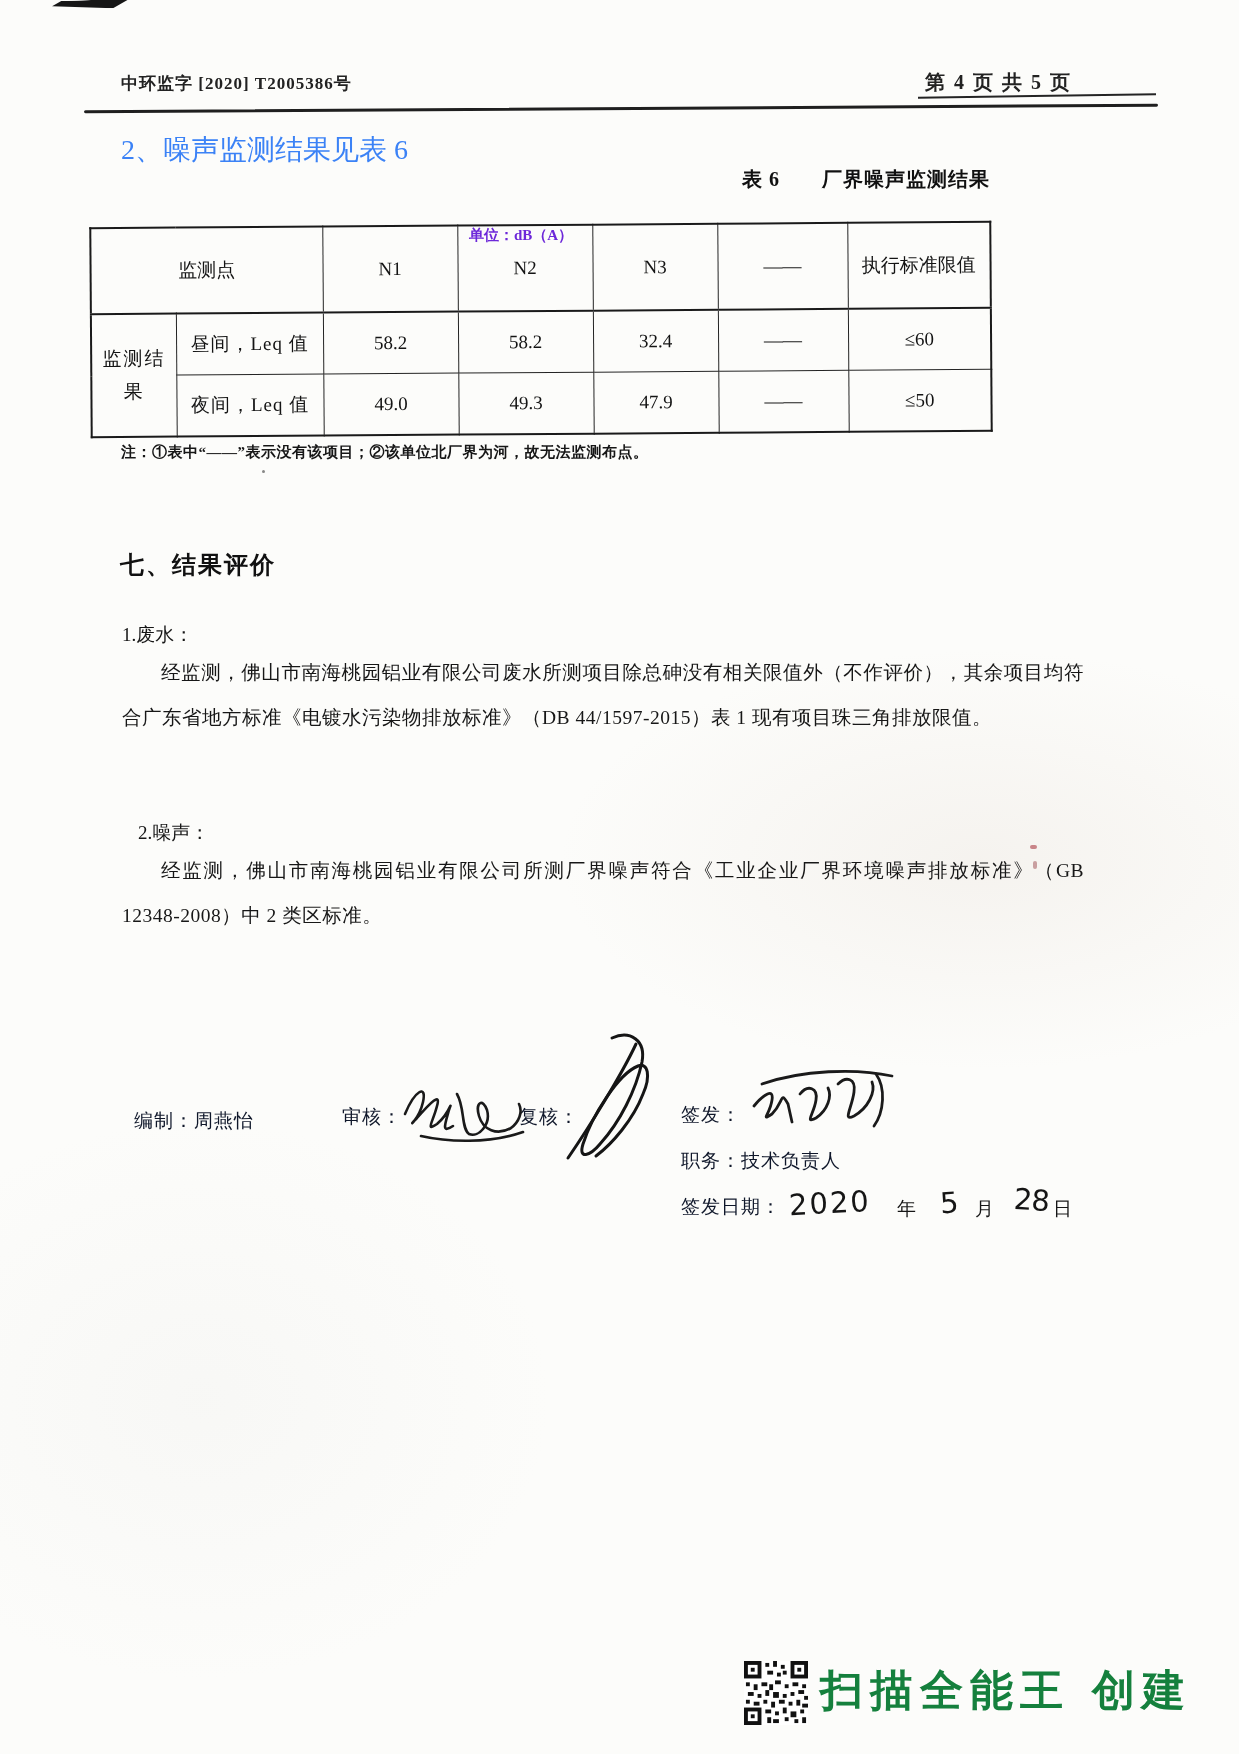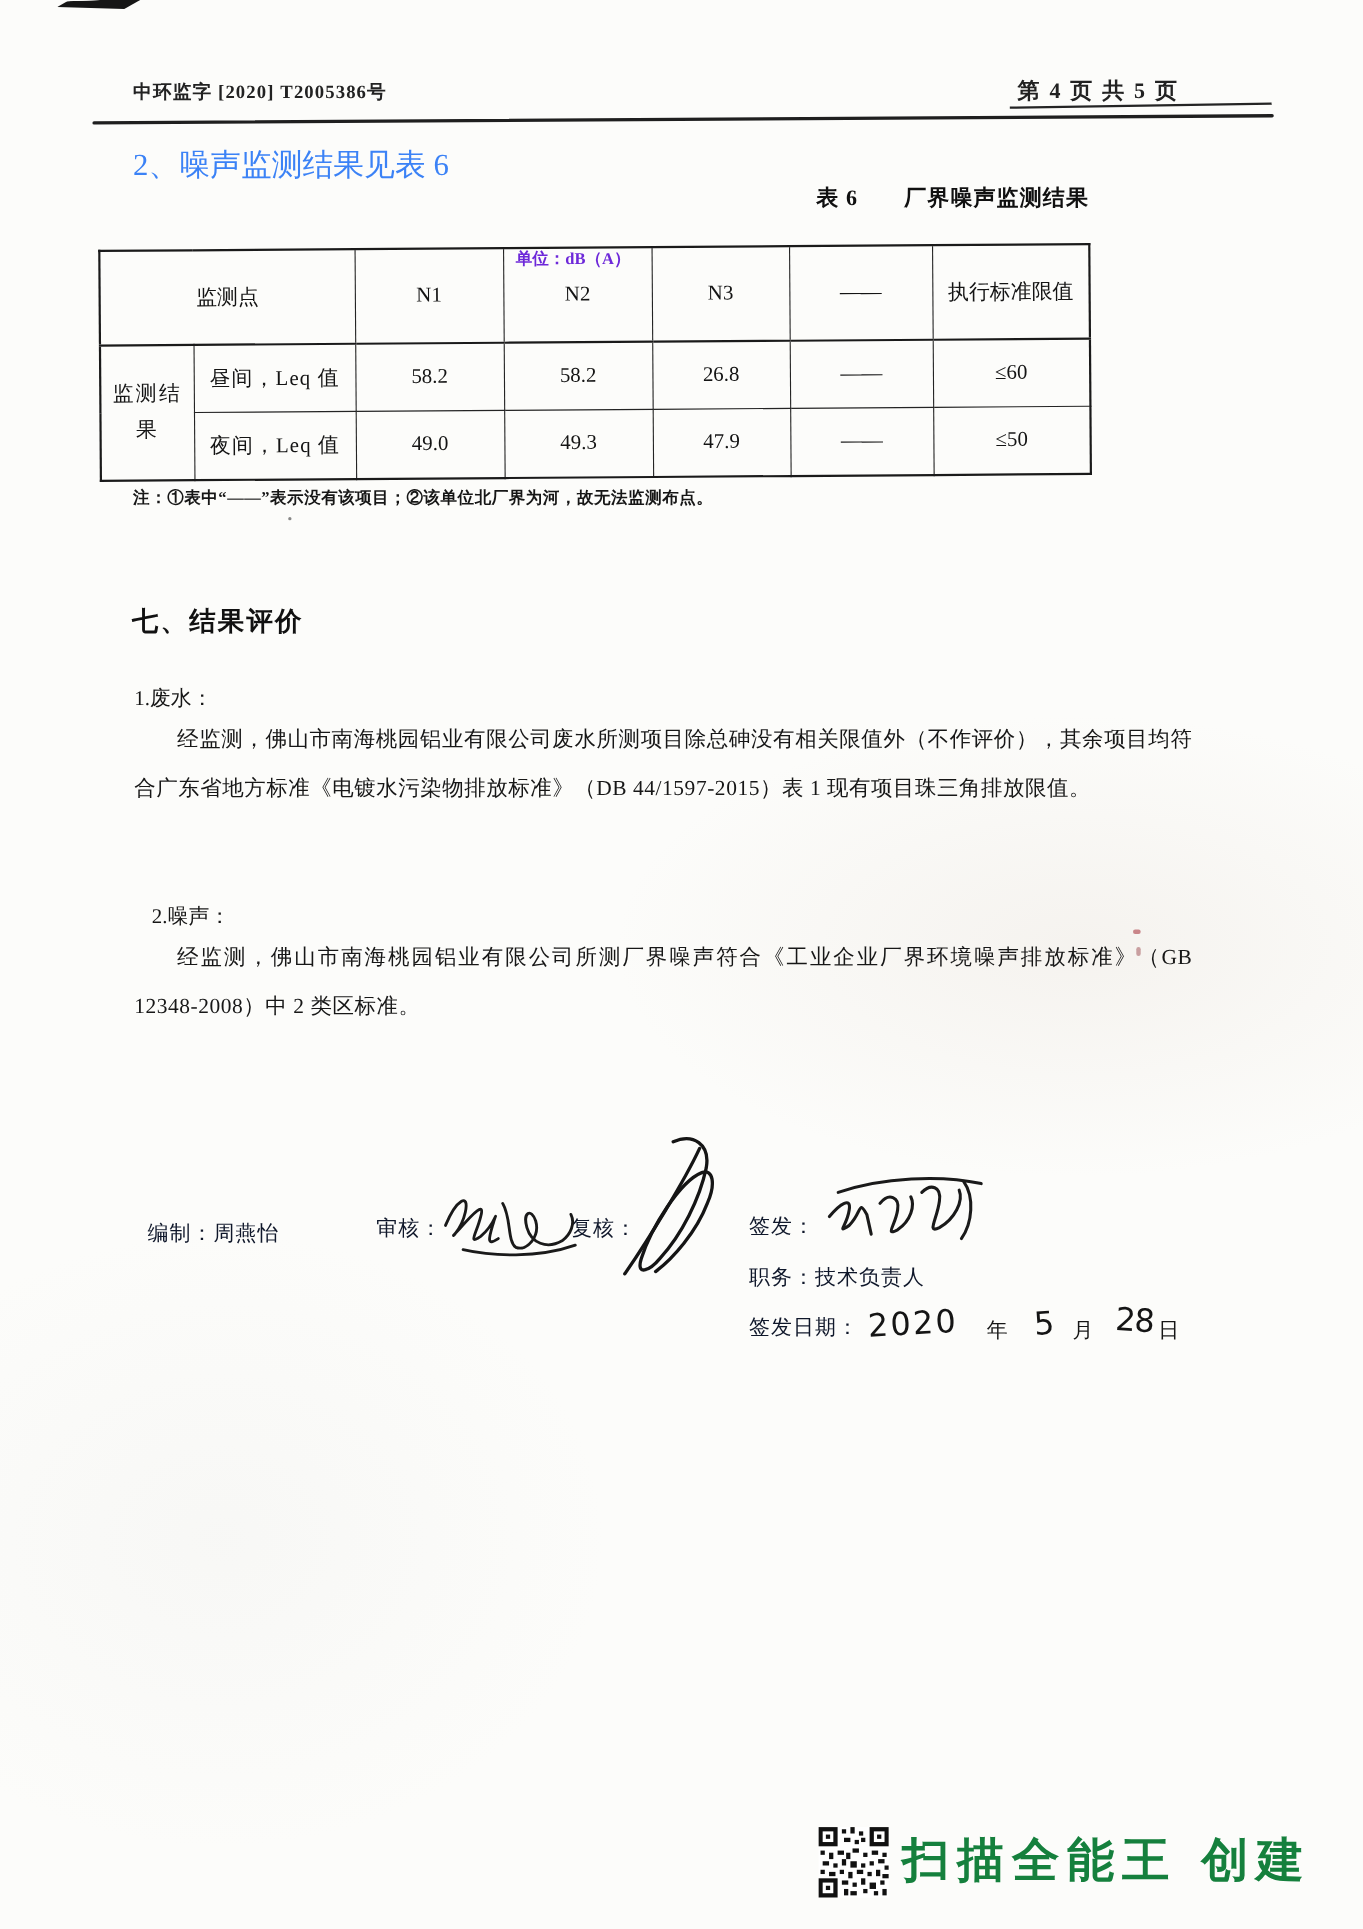--- a/index.html
+++ b/index.html
@@ -105,21 +105,21 @@
       <th>N2</th>
       <th>N3</th>
       <th>——</th>
       <th>执行标准限值</th>
     </tr>
     <tr class="datar">
       <td rowspan="2" class="group">监测结果</td>
       <td class="lbl">昼间，Leq 值</td>
       <td>58.2</td>
       <td>58.2</td>
-      <td>26.8</td>
+      <td>32.4</td>
       <td>——</td>
       <td>≤60</td>
     </tr>
     <tr class="datar">
       <td class="lbl">夜间，Leq 值</td>
       <td>49.0</td>
       <td>49.3</td>
       <td>47.9</td>
       <td>——</td>
       <td>≤50</td>

